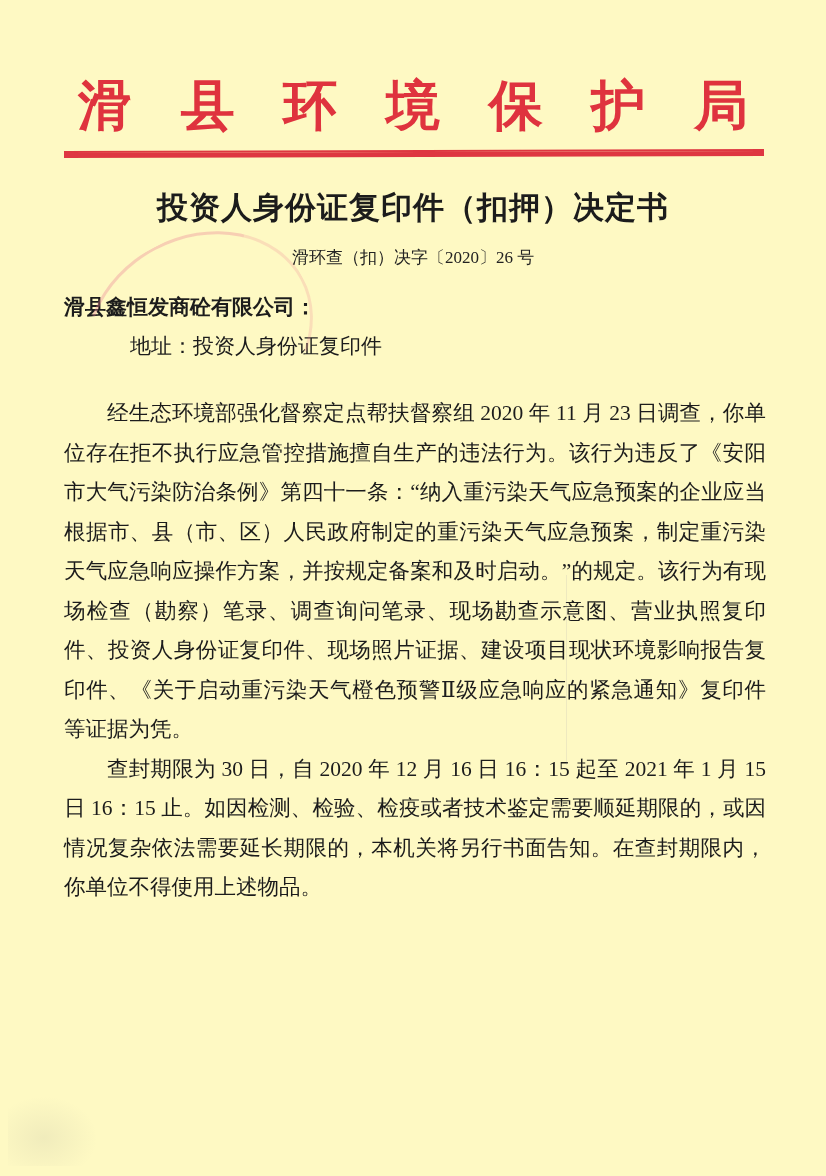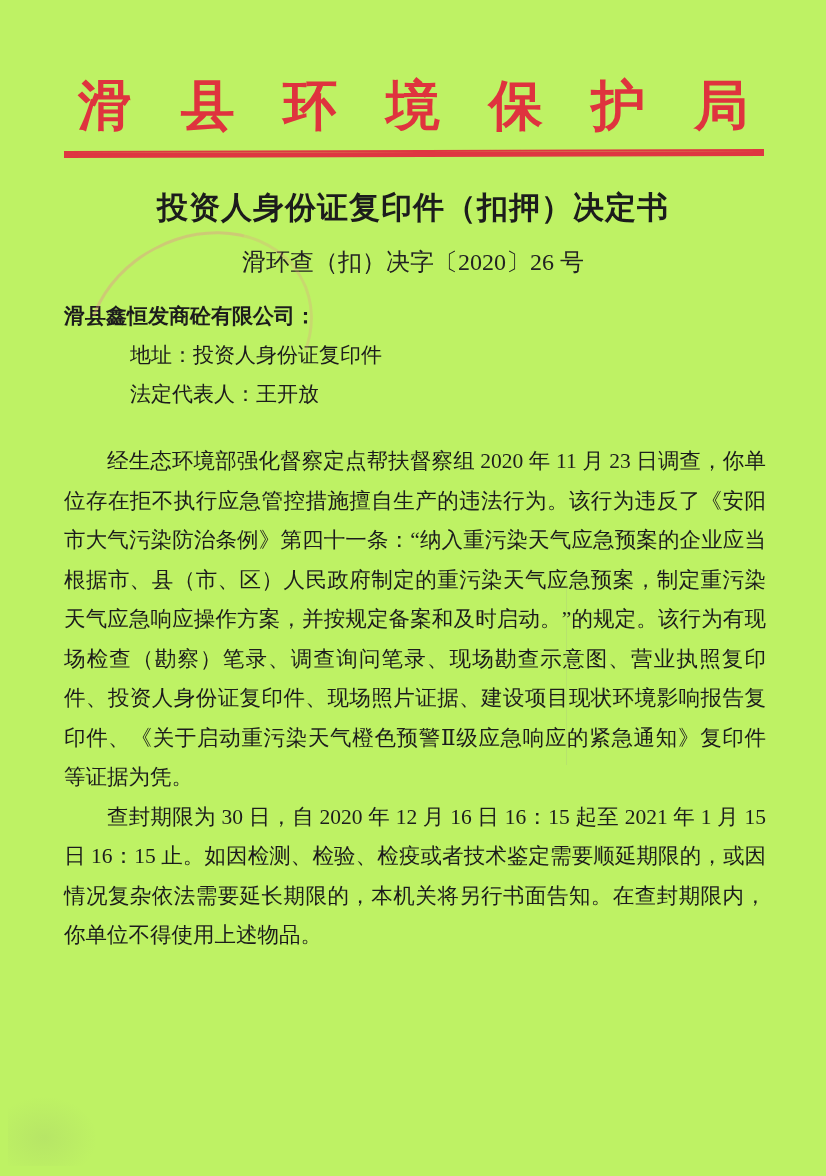--- a/index.html
+++ b/index.html
@@ -2,21 +2,21 @@
 <html><head>
 <meta charset="utf-8">
 <style>
   * { margin: 0; padding: 0; box-sizing: border-box; }
   html, body { background: #9a9a9a; }
   .page {
     position: relative;
     width: 826px;
     height: 1176px;
     margin: 0 auto;
-    background: #bef264;
+    background: #fef9c3;
     overflow: hidden;
     font-family: "Liberation Serif", "DejaVu Serif", serif;
     color: #1c1c1c;
   }
   
   .letterhead {
     margin: 76px 78px 0 78px;
     font-size: 54px;
     line-height: 60px;
     font-weight: bold;
@@ -36,21 +36,21 @@
   .doc-title {
     margin-top: 30px;
     text-align: center;
     font-size: 31px;
     font-weight: bold;
     letter-spacing: 1px;
   }
   .doc-number {
     margin-top: 17px;
     text-align: center;
-    font-size: 24px;
+    font-size: 17px;
     color: #222;
   }
   
   .seal-arc {
     position: absolute;
     left: 82px;
     top: 236px;
     width: 235px;
     height: 195px;
     border-radius: 50%;
@@ -115,21 +115,20 @@
 
   <div class="seal-arc"></div>
 
   <h1 class="doc-title">投资人身份证复印件（扣押）决定书</h1>
 
   <div class="doc-number">滑环查（扣）决字〔2020〕26 号</div>
 
   <section class="recipient">
     <p class="recipient-name">滑县鑫恒发商砼有限公司：</p>
     <p class="info-line">地址：投资人身份证复印件</p>
-    <p class="info-line">法定代表人：王开放</p>
   </section>
 
   <section class="body-text">
     <p>经生态环境部强化督察定点帮扶督察组 2020 年 11 月 23 日调查，你单位存在拒不执行应急管控措施擅自生产的违法行为。该行为违反了《安阳市大气污染防治条例》第四十一条：“纳入重污染天气应急预案的企业应当根据市、县（市、区）人民政府制定的重污染天气应急预案，制定重污染天气应急响应操作方案，并按规定备案和及时启动。”的规定。该行为有现场检查（勘察）笔录、调查询问笔录、现场勘查示意图、营业执照复印件、投资人身份证复印件、现场照片证据、建设项目现状环境影响报告复印件、《关于启动重污染天气橙色预警Ⅱ级应急响应的紧急通知》复印件等证据为凭。</p>
     <p>查封期限为 30 日，自 2020 年 12 月 16 日 16：15 起至 2021 年 1 月 15 日 16：15 止。如因检测、检验、检疫或者技术鉴定需要顺延期限的，或因情况复杂依法需要延长期限的，本机关将另行书面告知。在查封期限内，你单位不得使用上述物品。</p>
 
   </section>
 
   <div class="scan-line"></div>
   <div class="scan-smudge"></div>

